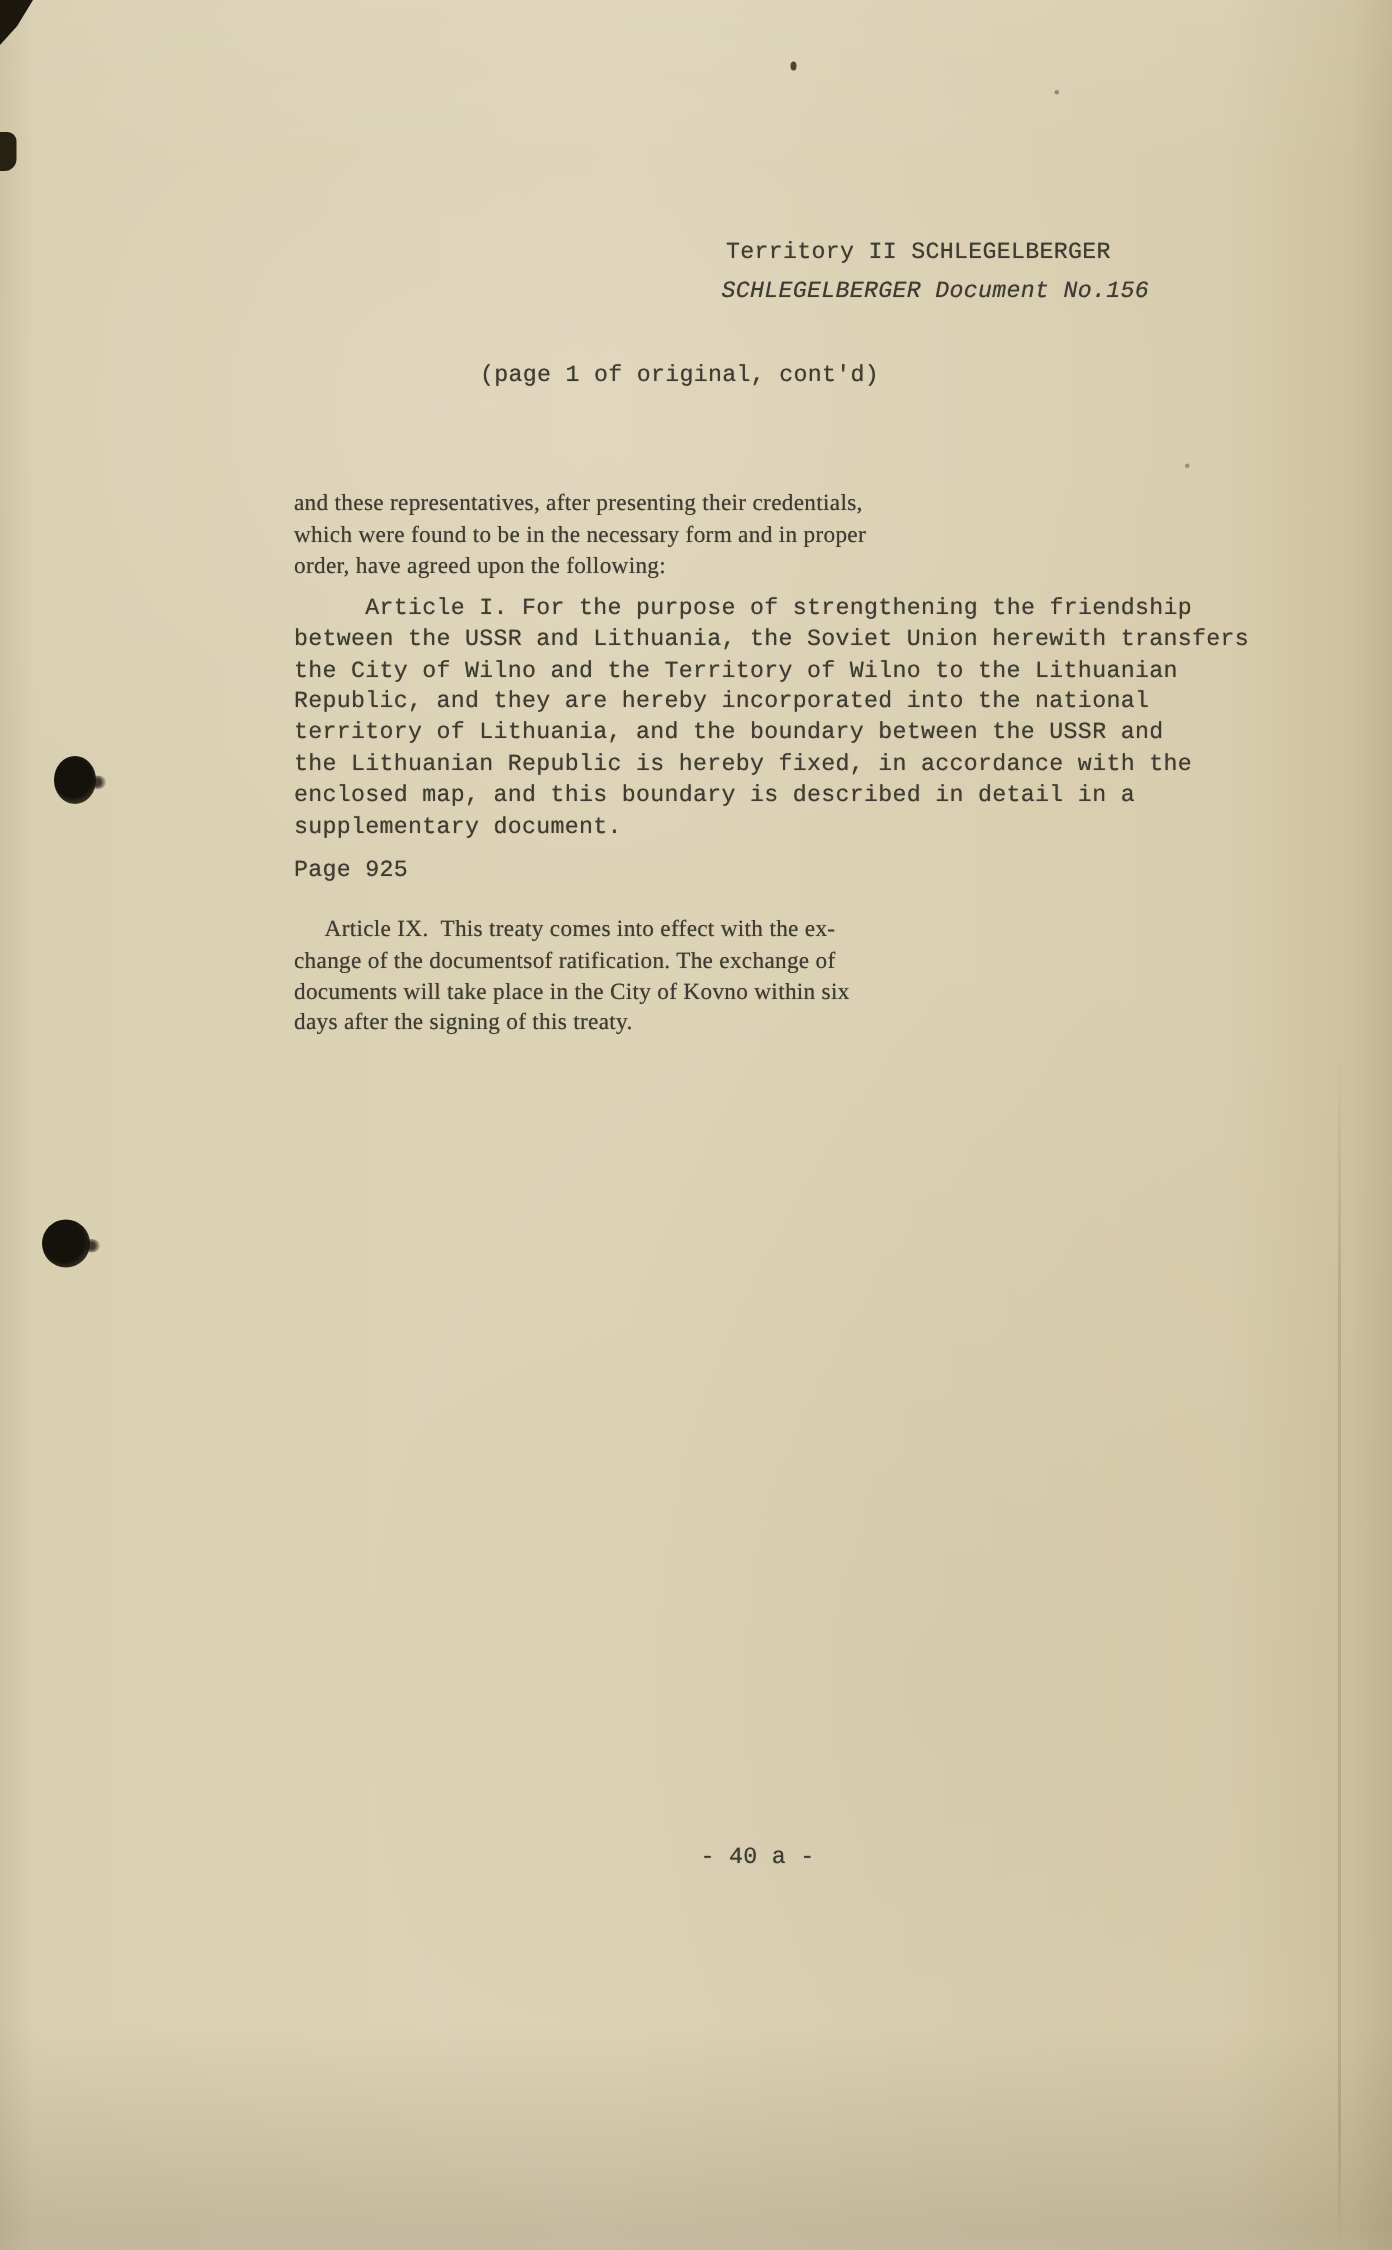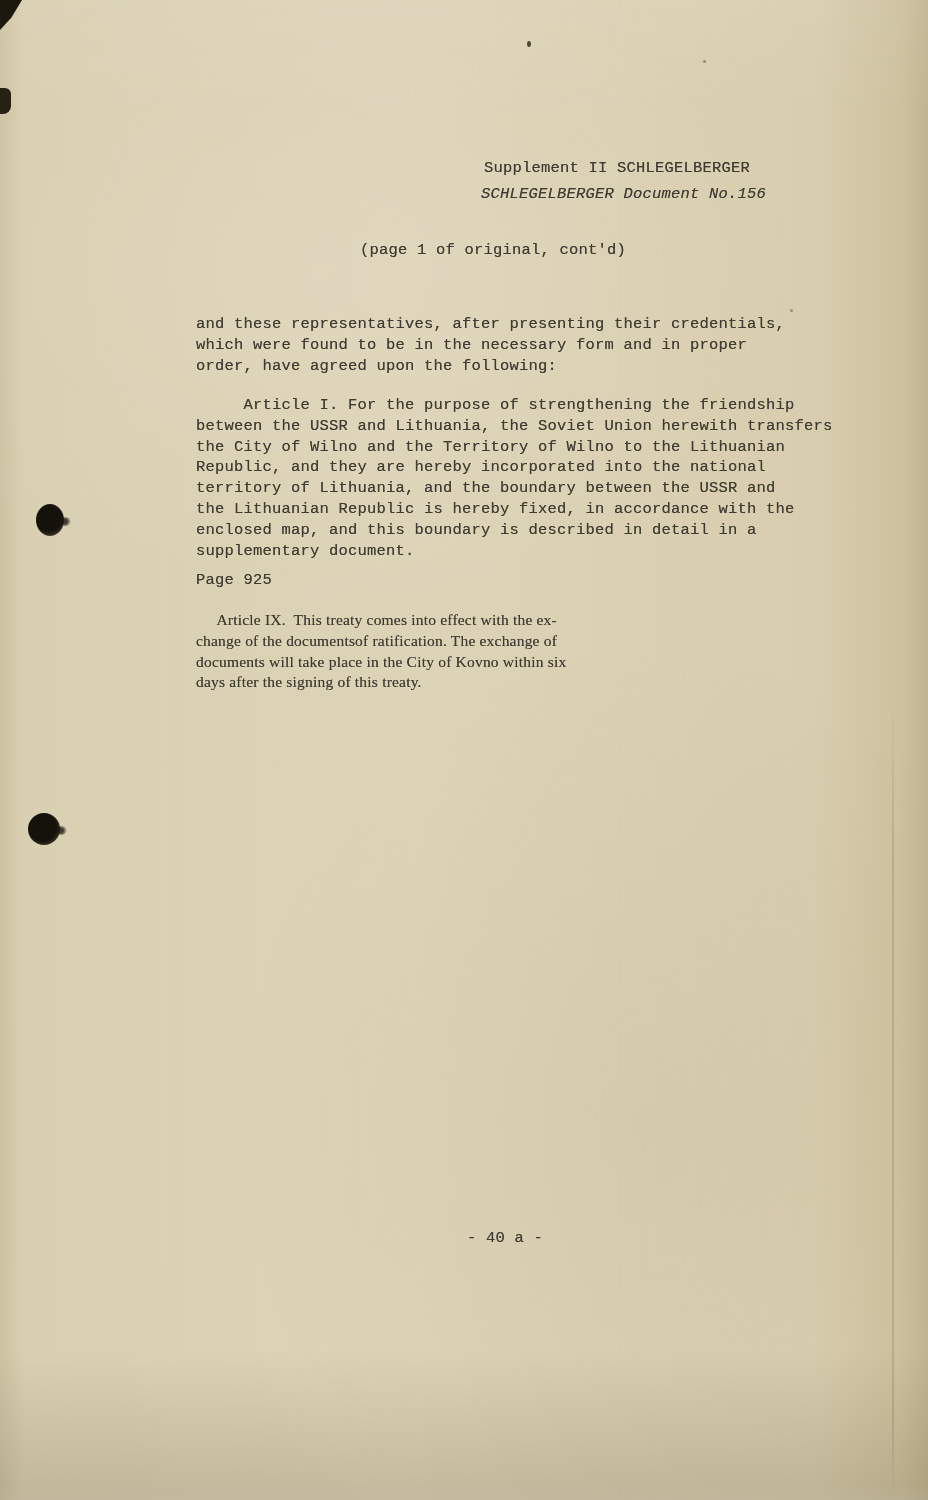--- a/index.html
+++ b/index.html
@@ -98,26 +98,26 @@
 
 <div class="crease"></div>
 
 <div class="hole" style="left:36px; top:504px; width:28px; height:32px;">
     <span class="tail"></span>
   </div>
 <div class="hole" style="left:28px; top:813px; width:32px; height:32px;">
     <span class="tail"></span>
   </div>
 
-<div class="txt" style="left:484px; top:158px;">Supplement II SCHLEGELBERGER</div>
+<div class="txt" style="left:484px; top:158px;">Territory II SCHLEGELBERGER</div>
 <div class="txt" style="left:481px; top:184px;font-style:italic;">SCHLEGELBERGER Document No.156</div>
 
-<div class="txt" style="left:320px; top:240px;margin-left:40px;">(page 1 of original, cont'd)</div>
+<div class="txt" style="left:320px; top:240px;">(page 1 of original, cont'd)</div>
 
-<div class="txt" style="left:196px; top:314px; width:690px;">and these representatives, after presenting their credentials,
+<div class="txt" style="left:196px; top:326px; width:690px;font-family:Liberation Serif, serif;">and these representatives, after presenting their credentials,
 which were found to be in the necessary form and in proper
 order, have agreed upon the following:</div>
 
 <div class="txt" style="left:196px; top:395px; width:690px;font-family:Liberation Mono, monospace;">     Article I. For the purpose of strengthening the friendship
 between the USSR and Lithuania, the Soviet Union herewith transfers
 the City of Wilno and the Territory of Wilno to the Lithuanian
 Republic, and they are hereby incorporated into the national
 territory of Lithuania, and the boundary between the USSR and
 the Lithuanian Republic is hereby fixed, in accordance with the
 enclosed map, and this boundary is described in detail in a

